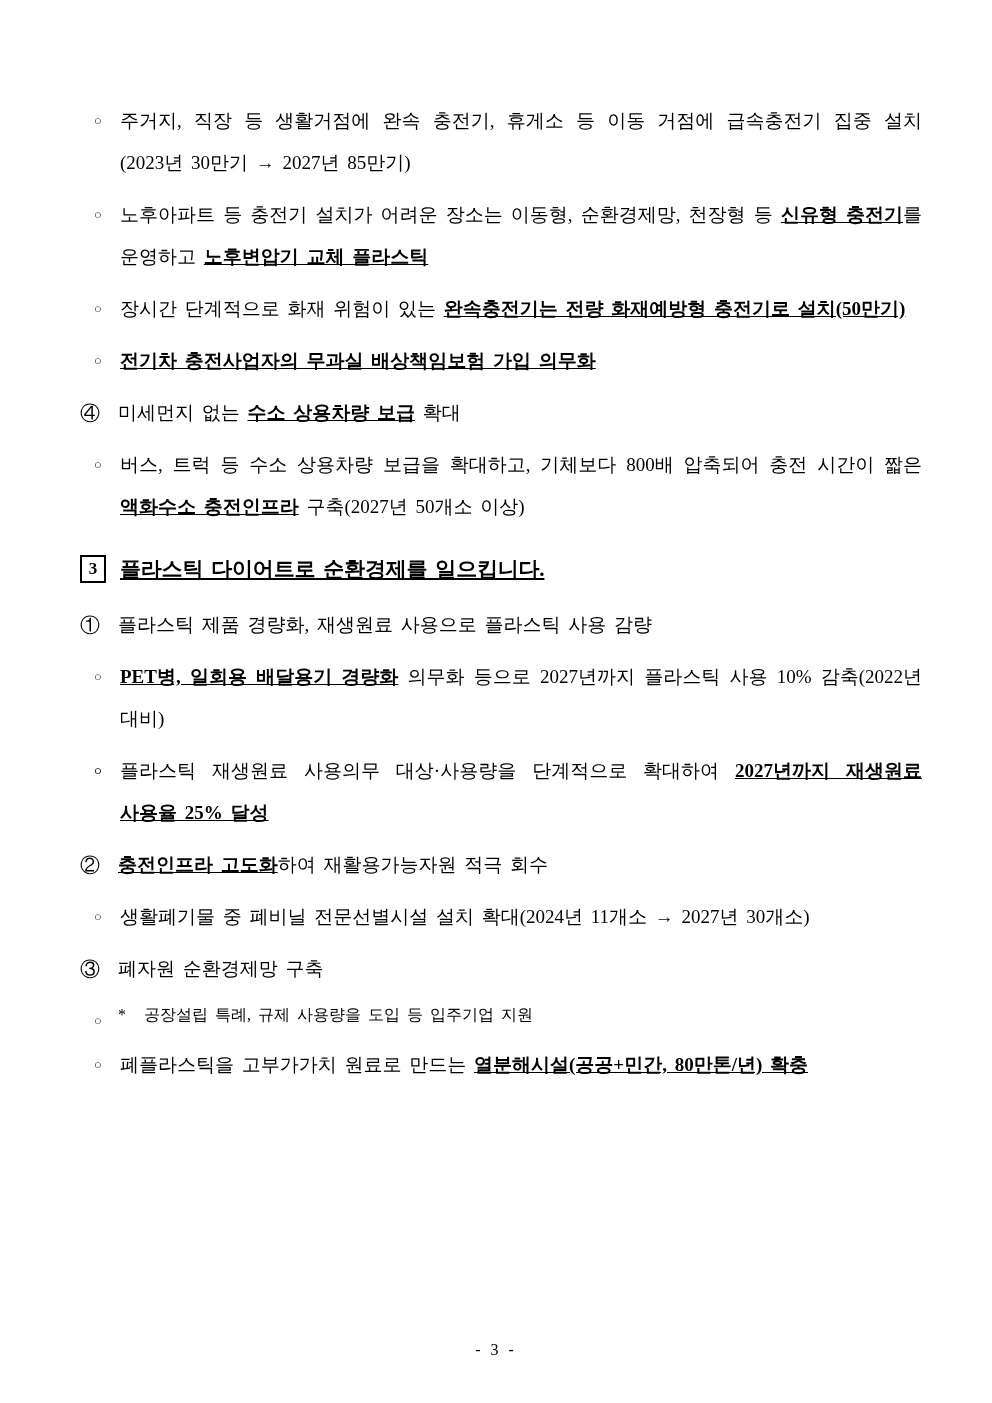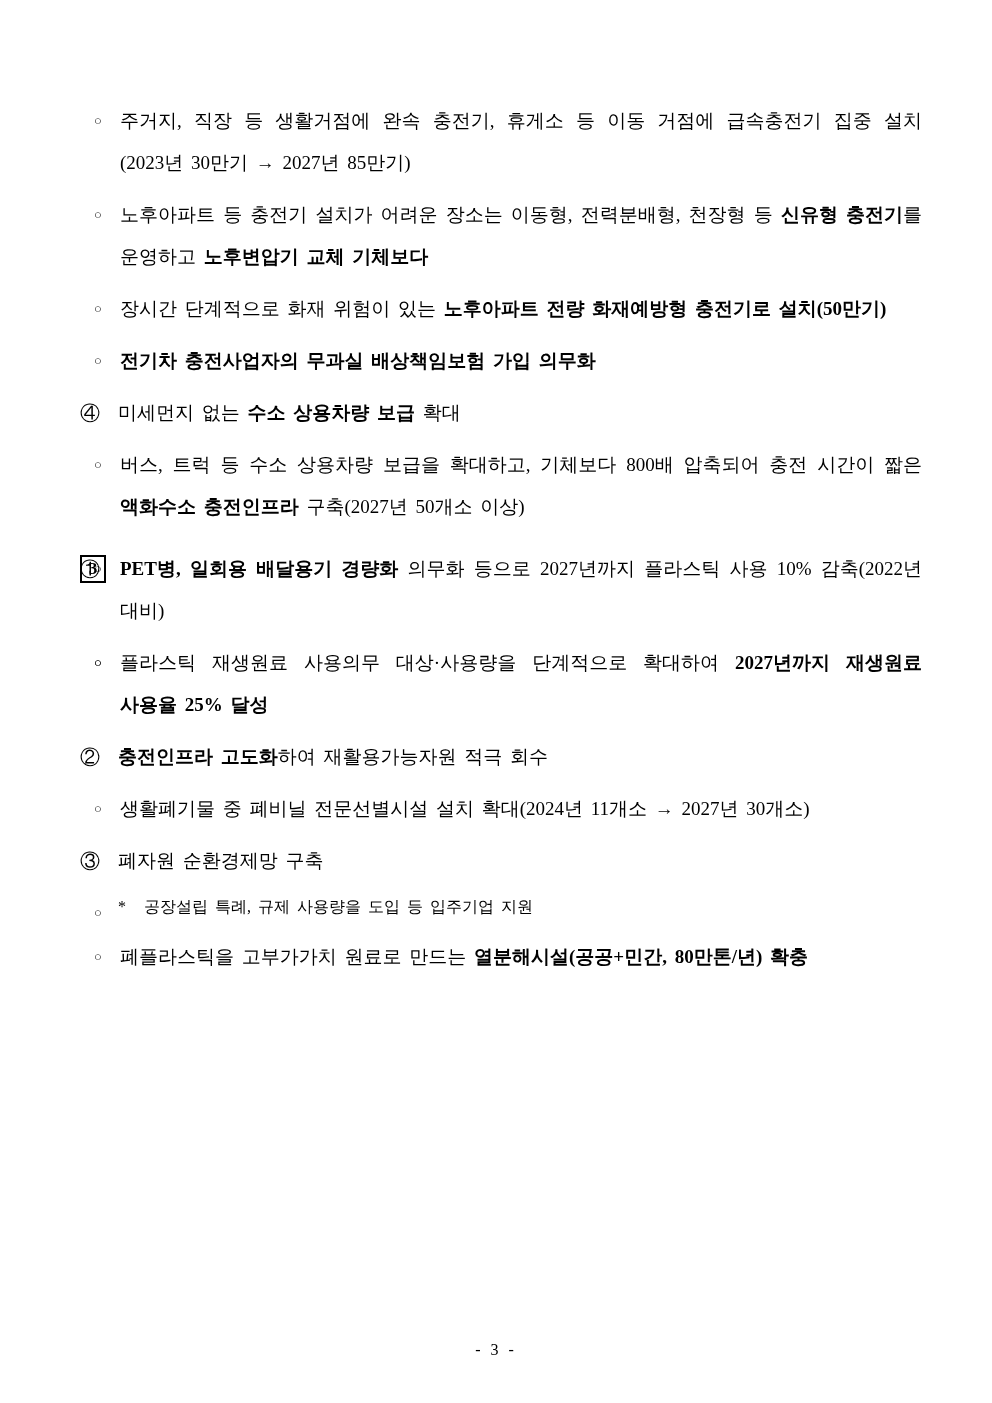--- a/index.html
+++ b/index.html
@@ -23,21 +23,21 @@
     word-spacing: 3px;
     line-height: 42px;
     color: #000000;
   }
   .block .marker {
     position: absolute;
     top: 0;
     line-height: 42px;
   }
   .runs { display: inline; }
-  .b { font-weight: 700; }
+  .b { font-weight: 700; text-decoration: underline; }
 
   .bullet { padding-left: 40px; margin-bottom: 10px; }
   .bullet > .marker { left: 14px; font-size: 13px; }
 
   .num { padding-left: 38px; margin: 4px 0 10px; }
   .num > .marker { left: 0; font-size: 20px; }
 
   .heading {
     padding-left: 40px;
     margin: 20px 0 14px;
@@ -76,27 +76,27 @@
     color: #000000;
   }
 </style>
 </head>
 <body>
 
 <div class="page">
   <main>
     <div>
         <div class="block bullet"><span class="marker">○</span><span class="runs"><span>주거지, 직장 등 생활거점에 완속 충전기, 휴게소 등 이동 거점에 급속충전기 집중 설치(2023년 30만기 → 2027년 85만기)</span></span></div>
-        <div class="block bullet"><span class="marker">○</span><span class="runs"><span>노후아파트 등 충전기 설치가 어려운 장소는 이동형, 전력분배형, 천장형 등 </span><span class="b">신유형 충전기</span><span>를 운영하고 </span><span class="b">노후변압기 교체 기체보다</span></span></div>
-        <div class="block bullet"><span class="marker">○</span><span class="runs"><span>장시간 단계적으로 화재 위험이 있는 </span><span class="b">노후아파트 전량 화재예방형 충전기로 설치(50만기)</span></span></div>
+        <div class="block bullet"><span class="marker">○</span><span class="runs"><span>노후아파트 등 충전기 설치가 어려운 장소는 이동형, 순환경제망, 천장형 등 </span><span class="b">신유형 충전기</span><span>를 운영하고 </span><span class="b">노후변압기 교체 플라스틱</span></span></div>
+        <div class="block bullet"><span class="marker">○</span><span class="runs"><span>장시간 단계적으로 화재 위험이 있는 </span><span class="b">완속충전기는 전량 화재예방형 충전기로 설치(50만기)</span></span></div>
         <div class="block bullet"><span class="marker">○</span><span class="runs"><span class="b">전기차 충전사업자의 무과실 배상책임보험 가입 의무화</span></span></div>
         <div class="block num"><span class="marker">④</span><span class="runs"><span>미세먼지 없는 </span><span class="b">수소 상용차량 보급</span><span> 확대</span></span></div>
         <div class="block bullet"><span class="marker">○</span><span class="runs"><span>버스, 트럭 등 수소 상용차량 보급을 확대하고, 기체보다 800배 압축되어 충전 시간이 짧은 </span><span class="b">액화수소 충전인프라</span><span> 구축(2027년 50개소 이상)</span></span></div>
-        <div class="block heading"><span class="marker">3</span></div>
-        <div class="block num"><span class="marker">①</span></div>
+        <div class="block heading"><span class="marker">3</span><span class="runs"><span class="b">플라스틱 다이어트로 순환경제를 일으킵니다.</span></span></div>
+        <div class="block num"><span class="marker">①</span><span class="runs"><span>플라스틱 제품 경량화, 재생원료 사용으로 플라스틱 사용 감량</span></span></div>
         <div class="block bullet"><span class="marker">○</span><span class="runs"><span class="b">PET병, 일회용 배달용기 경량화</span><span> 의무화 등으로 2027년까지 플라스틱 사용 10% 감축(2022년 대비)</span></span></div>
         <div class="block bullet"><span class="marker">○</span></div>
         <div class="block bullet"><span class="marker">○</span><span class="runs"><span>플라스틱 재생원료 사용의무 대상·사용량을 단계적으로 확대하여 </span><span class="b">2027년까지 재생원료 사용율 25% 달성</span></span></div>
         <div class="block num"><span class="marker">②</span><span class="runs"><span class="b">충전인프라 고도화</span><span>하여 재활용가능자원 적극 회수</span></span></div>
         <div class="block bullet"><span class="marker">○</span><span class="runs"><span>생활폐기물 중 폐비닐 전문선별시설 설치 확대(2024년 11개소 → 2027년 30개소)</span></span></div>
         <div class="block num"><span class="marker">③</span><span class="runs"><span>폐자원 순환경제망 구축</span></span></div>
         <div class="block bullet"><span class="marker">○</span></div>
         <div class="block note"><span class="marker">*</span><span class="runs"><span>공장설립 특례, 규제 사용량을 도입 등 입주기업 지원</span></span></div>
         <div class="block bullet"><span class="marker">○</span><span class="runs"><span>폐플라스틱을 고부가가치 원료로 만드는 </span><span class="b">열분해시설(공공+민간, 80만톤/년) 확충</span></span></div>
       </div>

